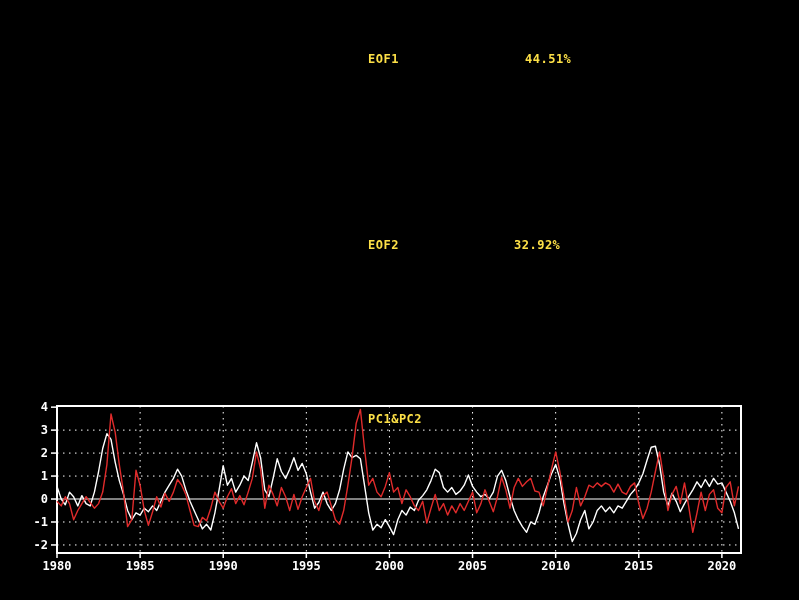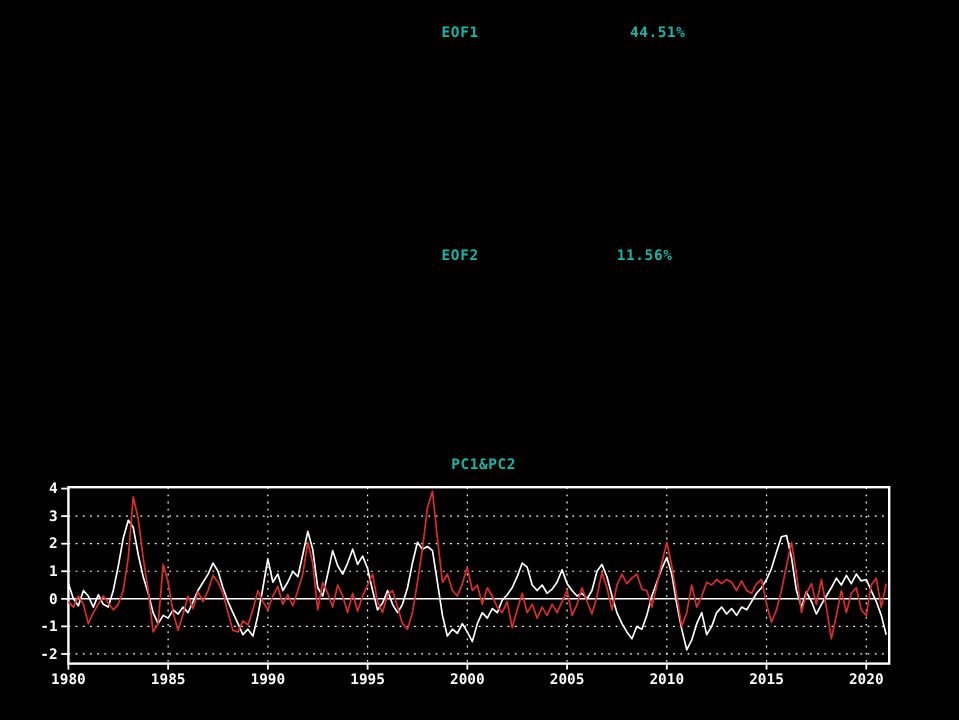--- a/index.html
+++ b/index.html
@@ -7,24 +7,25 @@
   #canvas {
     position: relative;
     width: 799px;
     height: 600px;
     background: #000000;
     overflow: hidden;
     font-family: "DejaVu Sans Mono", "Liberation Mono", monospace;
   }
   .hdr-label {
     position: absolute;
-    color: #14b8a6;
+    color: #fde047;
     font: bold 12px "DejaVu Sans Mono", monospace;
     letter-spacing: 0.5px;
     white-space: pre;
+    margin-top: 32px;
   }
   #chart-title { }
   #chart-svg {
     position: absolute;
     left: 0; top: 0;
     width: 799px; height: 600px;
   }
   #chart-svg text {
     font-family: "DejaVu Sans Mono", "Liberation Mono", monospace;
     font-size: 12px;
@@ -33,23 +34,23 @@
 </style>
 </head>
 <body>
 
 <div id="canvas">
 
   <div class="hdr-label" style="left:368px; top:20px;">EOF1</div>
   <div class="hdr-label" style="left:525px; top:20px;">44.51%</div>
 
   <div class="hdr-label" style="left:368px; top:206px;">EOF2</div>
-  <div class="hdr-label" style="left:514px; top:206px;">11.56%</div>
+  <div class="hdr-label" style="left:514px; top:206px;">32.92%</div>
 
-  <div class="hdr-label" id="chart-title" style="left:376px; top:380px;">PC1&amp;PC2</div>
+  <div class="hdr-label" id="chart-title" style="left:368px; top:380px;">PC1&amp;PC2</div>
 
   <svg id="chart-svg" viewBox="0 0 799 600" xmlns="http://www.w3.org/2000/svg">
       <line x1="57" x2="741" y1="544.9609375" y2="544.9609375" stroke="#ffffff" stroke-width="1" stroke-dasharray="1.5 4.5"></line>
       <line x1="51" x2="57" y1="544.9609375" y2="544.9609375" stroke="#ffffff" stroke-width="1.5"></line>
       <text x="48" y="548.9609375" text-anchor="end" fill="#ffffff">-2</text>
       <line x1="57" x2="741" y1="521.9921875" y2="521.9921875" stroke="#ffffff" stroke-width="1" stroke-dasharray="1.5 4.5"></line>
       <line x1="51" x2="57" y1="521.9921875" y2="521.9921875" stroke="#ffffff" stroke-width="1.5"></line>
       <text x="48" y="525.9921875" text-anchor="end" fill="#ffffff">-1</text>
       <line x1="57" x2="741" y1="499.0234375" y2="499.0234375" stroke="#ffffff" stroke-width="1.2"></line>
       <line x1="51" x2="57" y1="499.0234375" y2="499.0234375" stroke="#ffffff" stroke-width="1.5"></line>

